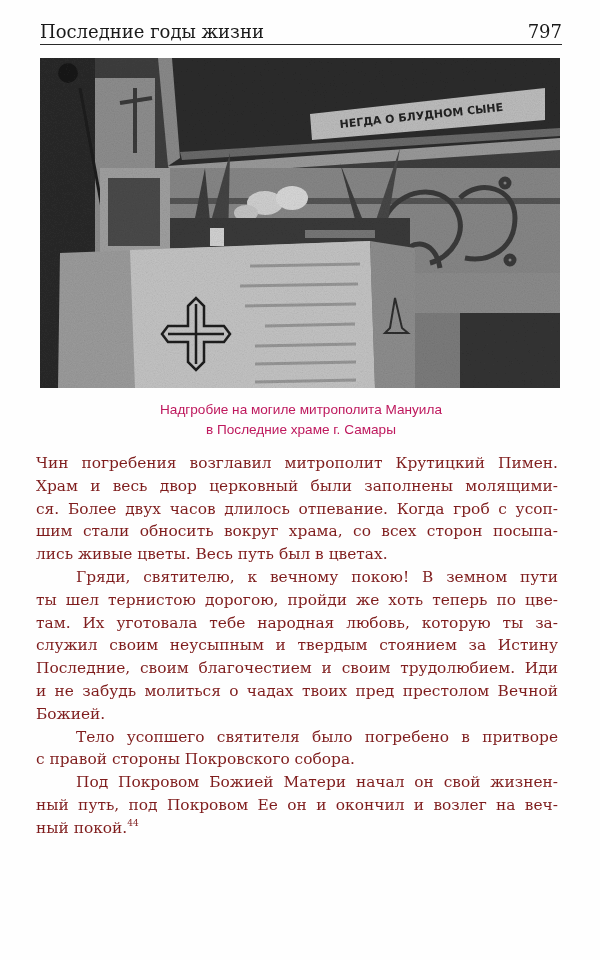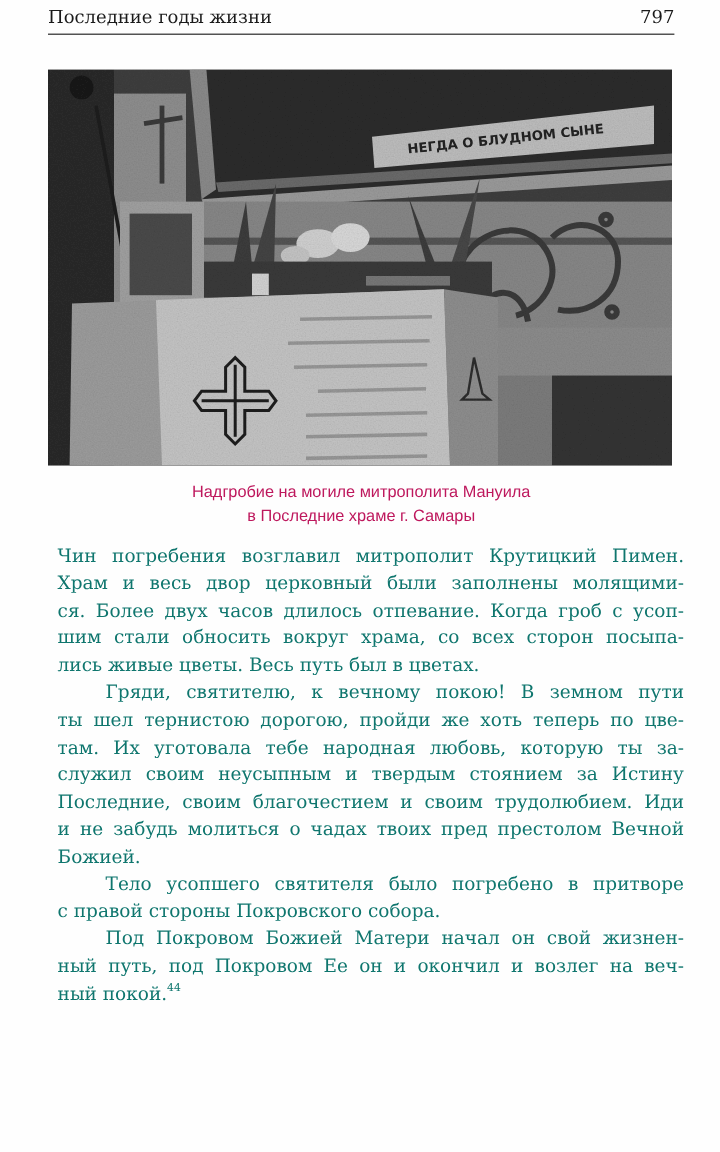--- a/index.html
+++ b/index.html
@@ -1,39 +1,39 @@
 <!DOCTYPE html>
 <html><head>
 <meta charset="utf-8">
 <style>
   html, body { margin: 0; padding: 0; background: #ffffff; }
   body { width: 600px; height: 960px; position: relative; overflow: hidden; color: #1a1a1a; }
   .page { position: absolute; left: 0; top: 0; width: 600px; height: 960px; background: #fefefe; }
   .running-head {
-    position: absolute; left: 40px; top: 4px; width: 522px; height: 24px;
-    font-family: "DejaVu Serif", "Liberation Serif", serif; font-size: 15px;
+    position: absolute; left: 40px; top: 20px; width: 522px; height: 24px;
+    font-family: "DejaVu Serif", "Liberation Serif", serif; font-size: 18px;
     border-bottom: 1.5px solid #2a2a2a;
   }
   .running-head .title { position: absolute; left: 0; top: 1px; }
   .running-head .folio { position: absolute; right: 0; top: 1px; }
   .figure {
     position: absolute; left: 40px; top: 58px; width: 520px; height: 330px;
     background: #555; overflow: hidden;
   }
   .figure svg { display: block; }
   .caption {
     position: absolute; left: 40px; top: 400px; width: 522px; text-align: center;
     font-family: "Liberation Sans", "DejaVu Sans", sans-serif; font-size: 13.6px; line-height: 20px;
     color: #be185d;
   }
   .caption div { white-space: nowrap; }
   .body-text {
-    position: absolute; left: 48px; top: 452px; width: 522px;
+    position: absolute; left: 36px; top: 452px; width: 522px;
     font-family: "DejaVu Serif", "Liberation Serif", serif; font-size: 15.4px; line-height: 22.8px;
-    color: #0f766e;
+    color: #7f1d1d;
   }
   .body-text p { margin: 0; }
   .line { display: block; white-space: nowrap; text-align: justify; text-align-last: justify; }
   .line.last { text-align-last: left; }
   .line.indent { padding-left: 40px; }
   sup.fn { font-size: 9px; vertical-align: 7px; line-height: 0; }
 </style>
 </head>
 <body>
 

